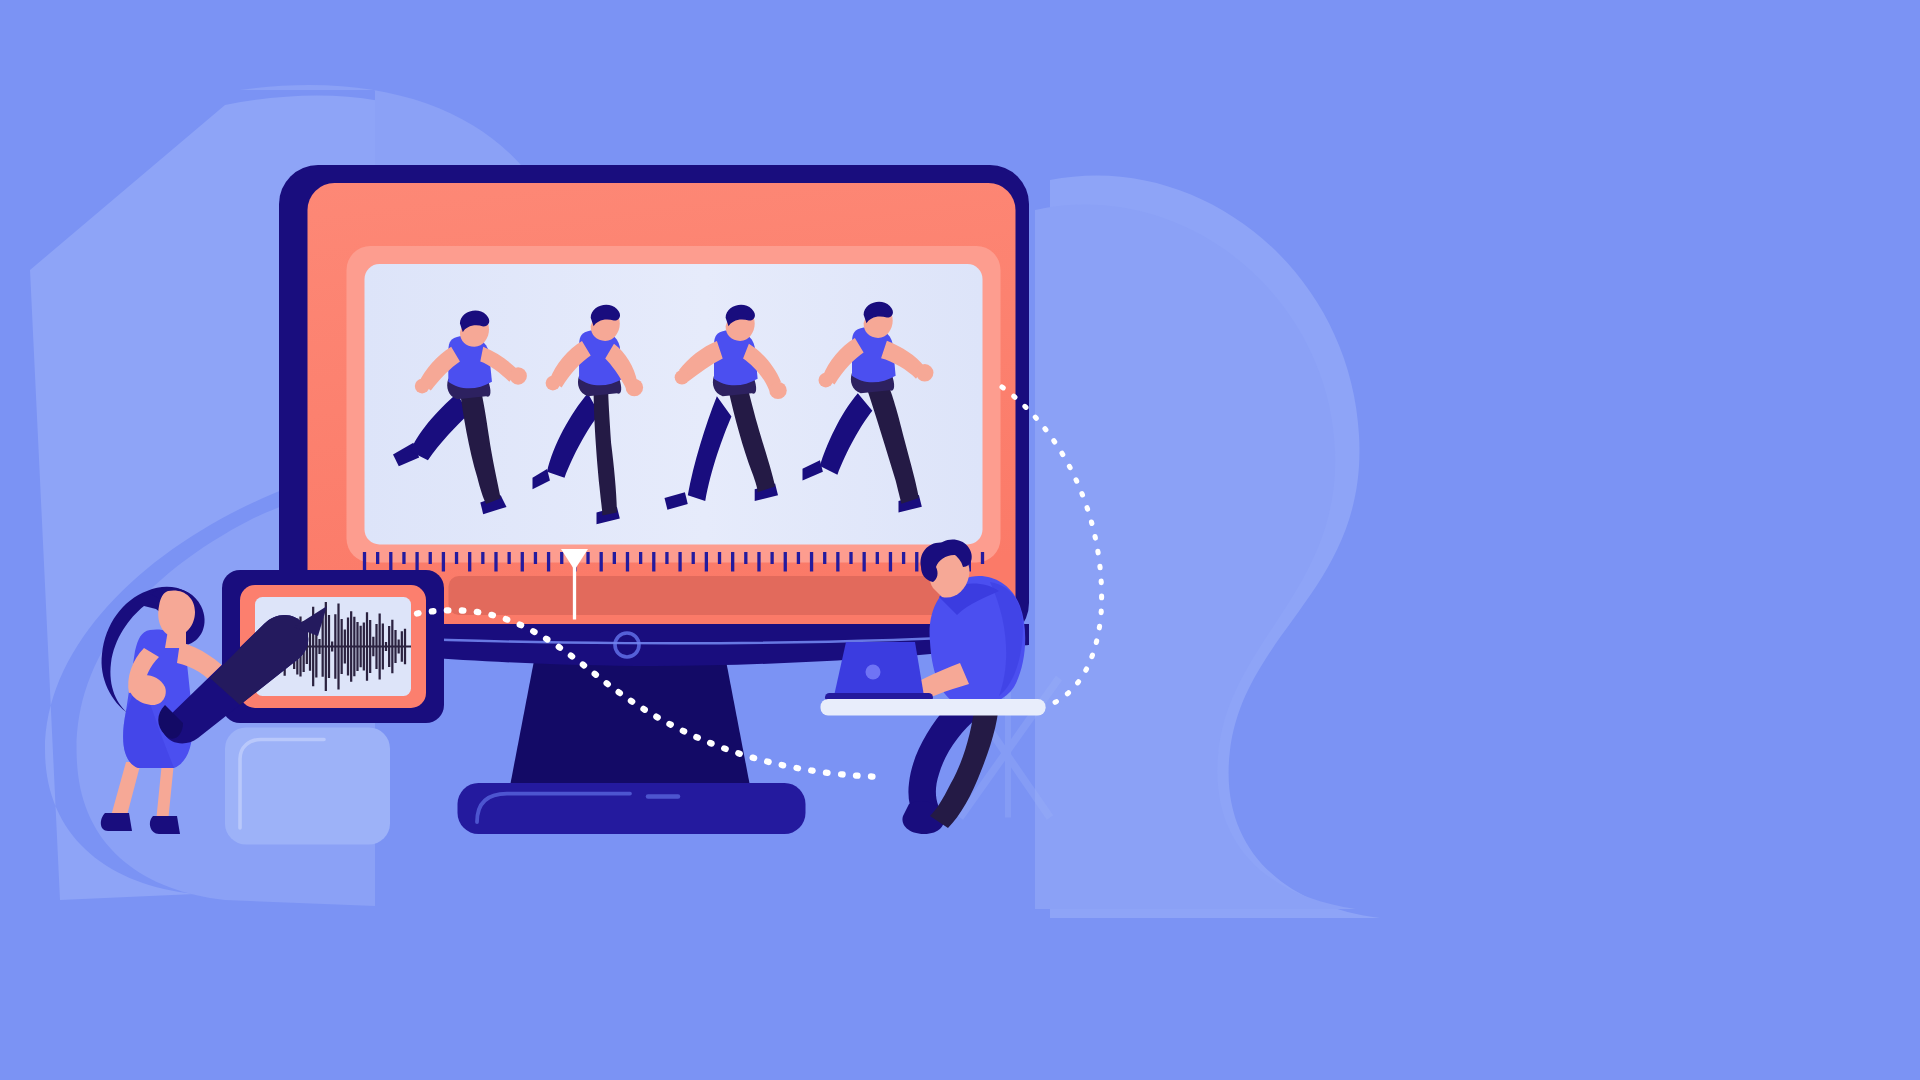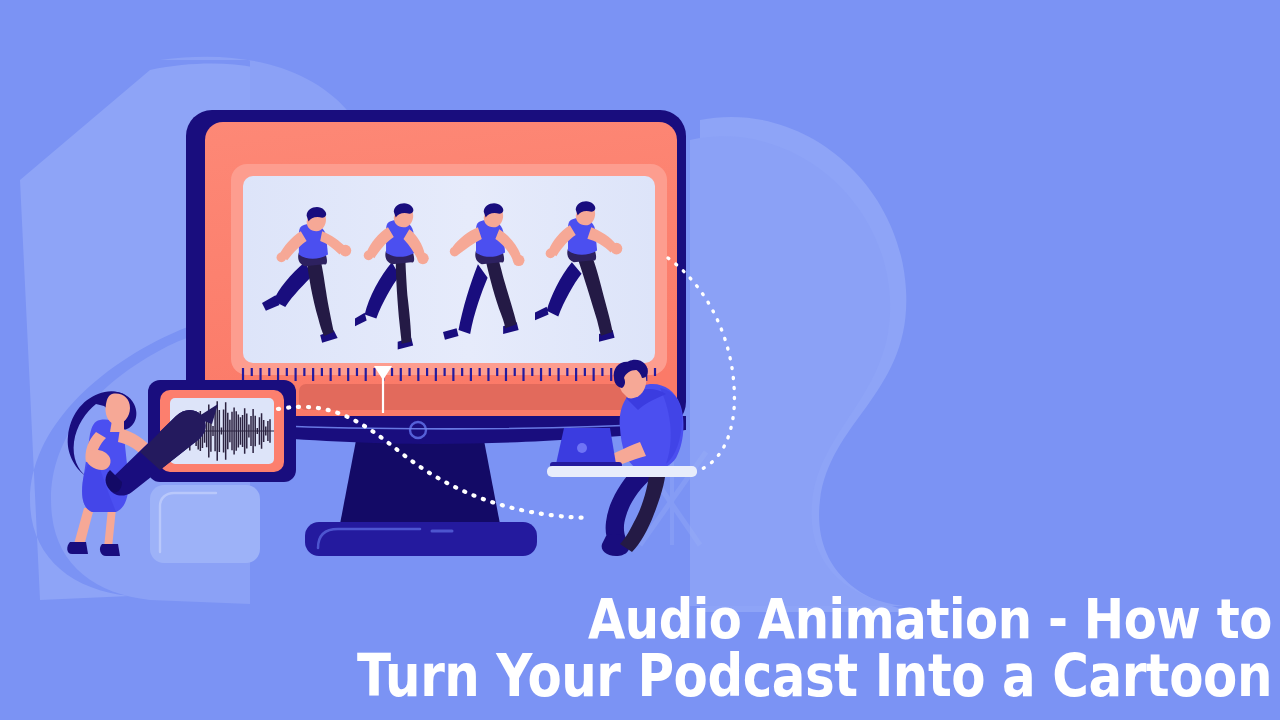--- a/index.html
+++ b/index.html
@@ -378,18 +378,14 @@
         </g>
 
         <rect x="547" y="466" width="150" height="11" rx="5" fill="#e8edfb"></rect>
       </g>
 
       <path fill="#fc7f6e" d="M608 388 L 628 388 L 628 416 L 608 416 Z" opacity="0"></path>
 
     </g>
   </svg>
 
-  <div class="title-block">
-    <span class="title-line l1">Audio Animation - How to</span>
-    <span class="title-line l2">Turn Your Podcast Into a Cartoon</span>
-  </div>
 
 </div>
 
 </body></html>

